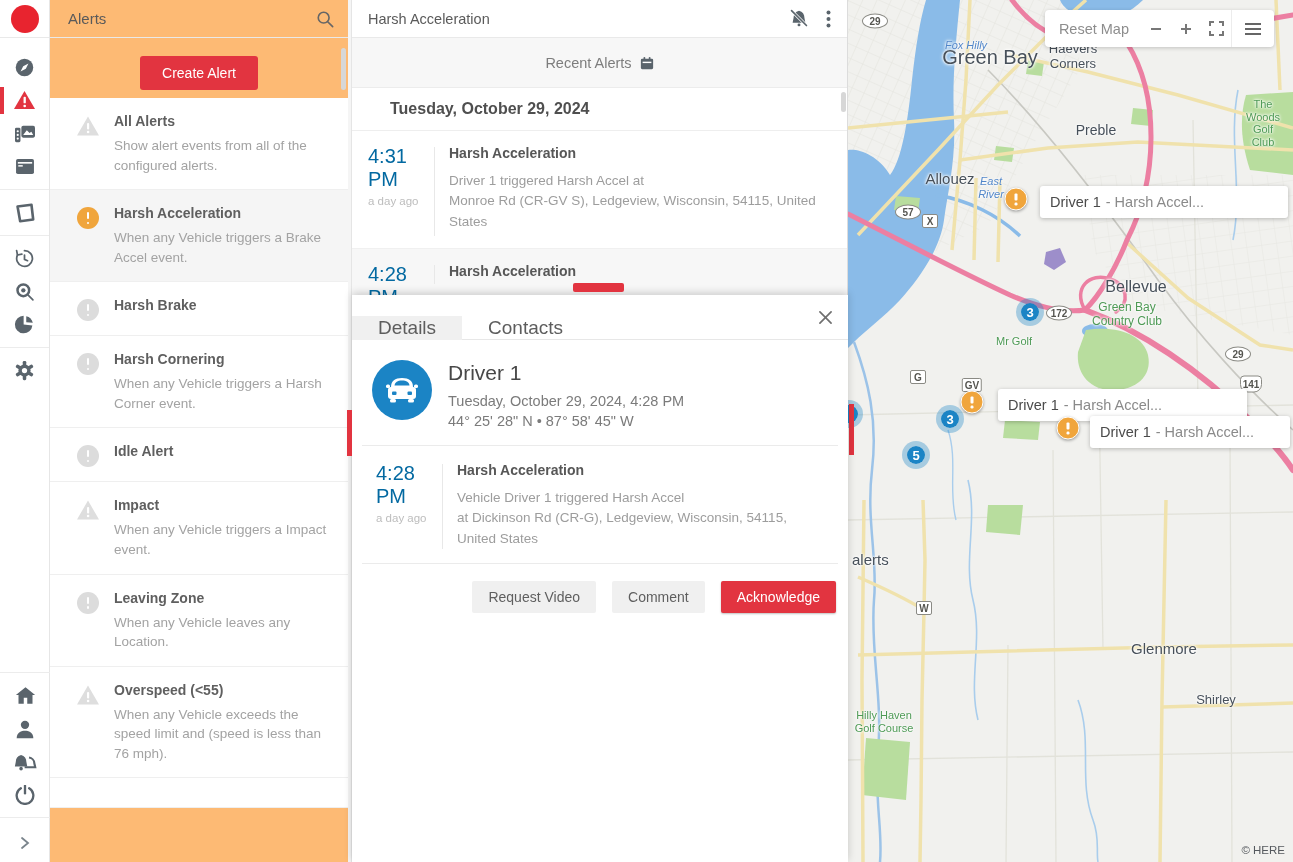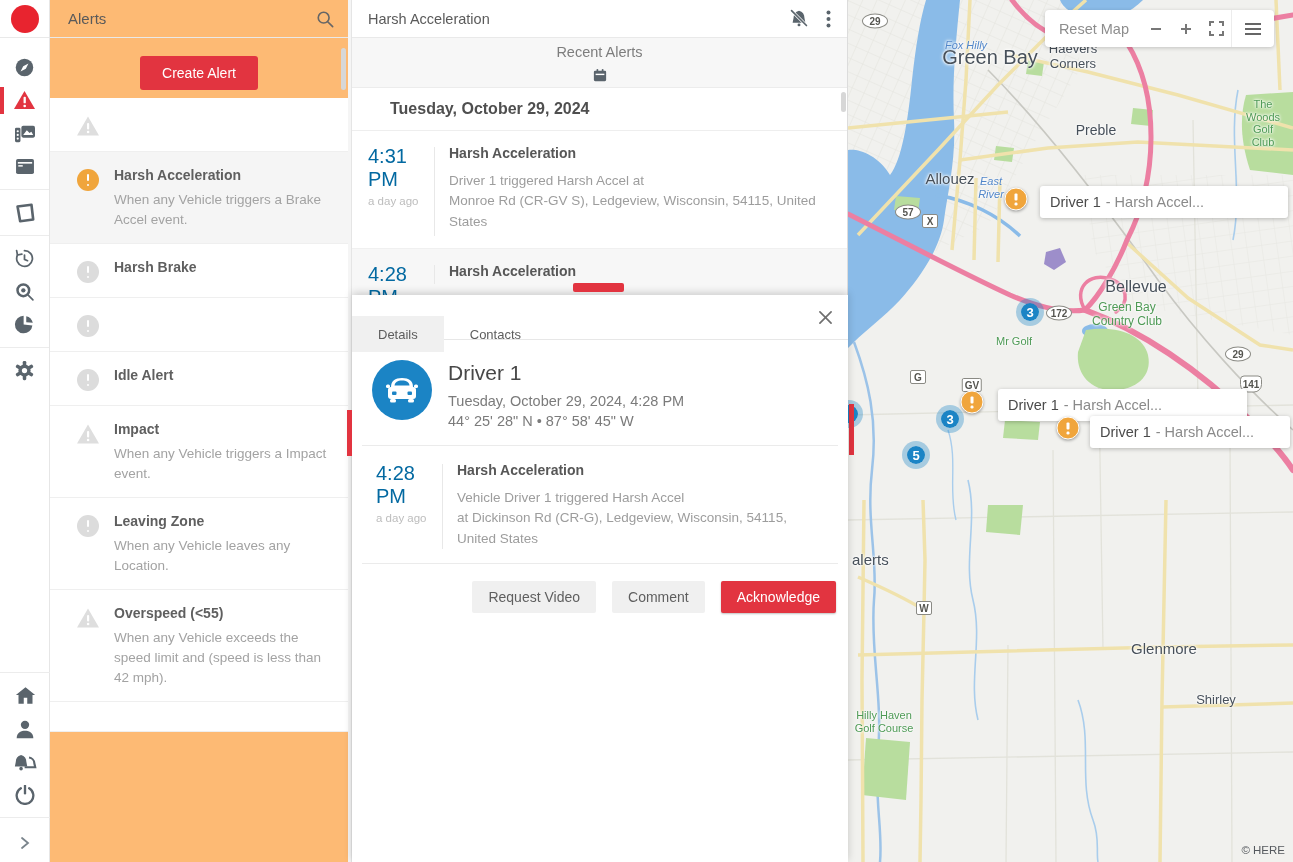--- a/index.html
+++ b/index.html
@@ -42,41 +42,41 @@
 
   
   #gap-strip { position:absolute; left:348px; top:0; width:4px; height:862px; background:#f5f5f5;
     border-right:1px solid #e5e5e5; z-index:20; }
 
   
   #feed-panel { position:absolute; left:352px; top:0; width:496px; height:862px; background:#fff;
     border-right:1px solid #dcdcdc; z-index:20; }
   #feed-header { height:38px; border-bottom:1px solid #e9e9e9; display:flex; align-items:center; padding:0 16px; }
   #feed-title { font-size:14.5px; color:#5a5a5a; flex:1; }
-  #recent-strip { height:50px; background:#f7f7f7; border-bottom:1px solid #ececec; display:flex; align-items:center; justify-content:center; gap:8px;flex-direction:column; }
+  #recent-strip { height:50px; background:#f7f7f7; border-bottom:1px solid #ececec; display:flex; align-items:center; justify-content:center; gap:8px; }
   #recent-strip span { font-size:14.5px; color:#7d7d7d; }
   #date-row { height:43px; display:flex; align-items:center; padding:0 18px; border-bottom:1px solid #eeeeee; }
   #date-row span { font-size:16px; font-weight:700; color:#4f4f4f;margin-left:20px; }
   .feed-row { display:flex; border-bottom:1px solid #f0f0f0; padding:14px 10px 12px 16px; }
   .feed-row.shaded { background:#f7f7f7; }
   .time-col { width:66px; flex:none; }
   .time-col .t { font-size:20px; color:#0369a1; }
   .time-col .ago { font-size:11.5px; color:#bdbdbd; margin-top:4px; }
   .time-col .excl-circle { width:17px; height:17px; margin-top:12px; }
   .time-col .excl-circle::before { top:3.5px; height:5.5px; width:2px; margin-left:-1px; }
   .time-col .excl-circle::after { top:11px; width:2px; height:2px; margin-left:-1px; }
   .vline { width:1px; background:#e8e8e8; margin:2px 14px 0 0; flex:none; }
   .feed-content h4 { font-size:14px; font-weight:700; color:#575757; margin-bottom:10px; }
   .feed-content p { font-size:13.5px; color:#9d9d9d; line-height:1.5; white-space:pre-line; }
 
   
   #detail-card { position:absolute; left:0; top:295px; width:496px; bottom:0; background:#fff;
     box-shadow:0 -2px 8px rgba(0,0,0,.18); }
   #detail-tabs { height:45px; border-bottom:1px solid #e7e7e7; display:flex; align-items:stretch; }
-  .tab { display:flex; align-items:center; padding:18px 26px; font-size:13px; color:#5d5d5d; cursor:pointer;margin-top:21px; }
+  .tab { display:flex; align-items:center; padding:12px 26px; font-size:19px; color:#5d5d5d; cursor:pointer;margin-top:21px; }
   .tab.active { background:#f0f0f0; }
   #detail-close { margin-left:auto; width:46px; display:flex; align-items:center; justify-content:center; cursor:pointer; }
   #detail-profile { display:flex; padding:20px 20px 16px 20px; }
   #avatar { width:60px; height:60px; border-radius:50%; background:#1b84c5; flex:none; display:flex; align-items:center; justify-content:center; }
   #profile-text { padding-left:16px; padding-top:1px; }
   #driver-name { font-size:21px; color:#484848; font-weight:500; margin-bottom:8px; }
   .profile-line { font-size:14.5px; color:#7b7b7b; margin-top:4px; }
   .hdiv { border-top:1px solid #ebebeb; margin:0 10px; }
   #detail-entry { display:flex; padding:16px 10px 14px 24px; }
   #detail-buttons { display:flex; justify-content:flex-end; gap:16px; padding:17px 12px 0 0; }
@@ -407,20 +407,24 @@
   <div class="alert-item">
     <div class="icon-col">
         <span class="excl-tri">
       <svg width="24" height="22" viewBox="0 0 24 22">
             <path d="M12,1.5 L23,20.5 H1 Z" fill="#dedede"></path>
             <rect x="11" y="8" width="2.2" height="6.5" rx="1" fill="#fff"></rect>
             <circle cx="12.1" cy="17" r="1.3" fill="#fff"></circle>
           </svg>
         </span>
       </div>
+    <div class="txt-col">
+      <h4>All Alerts</h4>
+      <p>Show alert events from all of the configured alerts.</p>
+    </div>
   </div>
   <div class="alert-item selected">
     <div class="icon-col">
         <span class="excl-circle orange"></span>
       </div>
     <div class="txt-col">
       <h4>Harsh Acceleration</h4>
       <p>When any Vehicle triggers a Brake Accel event.</p>
     </div>
   </div>
@@ -429,20 +433,24 @@
         <span class="excl-circle"></span>
       </div>
     <div class="txt-col">
       <h4>Harsh Brake</h4>
     </div>
   </div>
   <div class="alert-item">
     <div class="icon-col">
         <span class="excl-circle"></span>
       </div>
+    <div class="txt-col">
+      <h4>Harsh Cornering</h4>
+      <p>When any Vehicle triggers a Harsh Corner event.</p>
+    </div>
   </div>
   <div class="alert-item">
     <div class="icon-col">
         <span class="excl-circle"></span>
       </div>
     <div class="txt-col">
       <h4>Idle Alert</h4>
     </div>
   </div>
   <div class="alert-item">
@@ -474,21 +482,21 @@
         <span class="excl-tri">
       <svg width="24" height="22" viewBox="0 0 24 22">
             <path d="M12,1.5 L23,20.5 H1 Z" fill="#dedede"></path>
             <rect x="11" y="8" width="2.2" height="6.5" rx="1" fill="#fff"></rect>
             <circle cx="12.1" cy="17" r="1.3" fill="#fff"></circle>
           </svg>
         </span>
       </div>
     <div class="txt-col">
       <h4>Overspeed (&lt;55)</h4>
-      <p>When any Vehicle exceeds the speed limit and (speed is less than 42 mph).</p>
+      <p>When any Vehicle exceeds the speed limit and (speed is less than 76 mph).</p>
     </div>
   </div>
   <div class="alert-item">
     
     
   </div>
 </div>
 
 <div id="gap-strip"></div>
 

